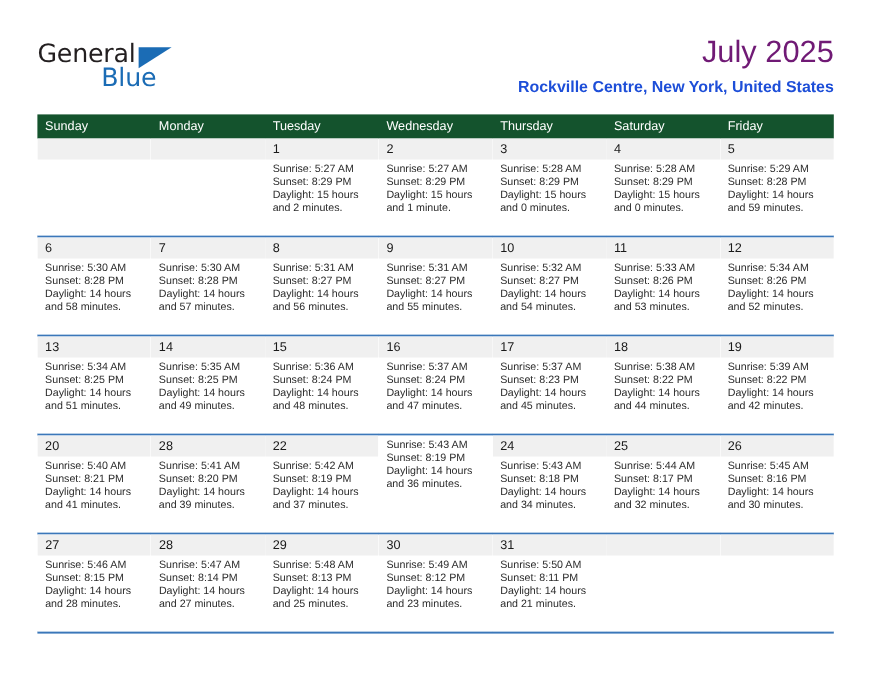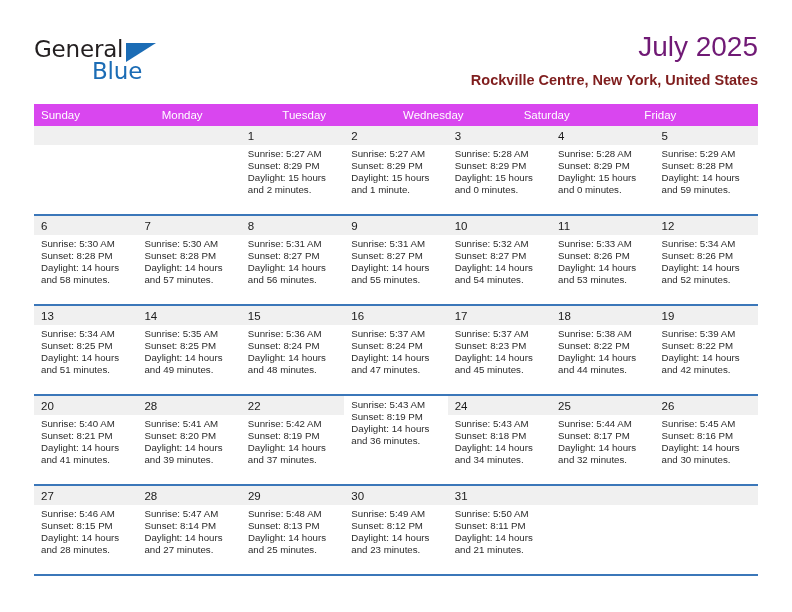--- a/index.html
+++ b/index.html
@@ -72,35 +72,35 @@
   .cal-title {
     font-size: 28px;
     color: #701a75;
     line-height: 34px;
     white-space: nowrap;
   }
   .cal-subtitle {
     margin-top: 7px;
     font-size: 14.5px;
     font-weight: bold;
-    color: #7f1d1d;
+    color: #1d4ed8;
     line-height: 18px;
     white-space: nowrap;
   }
 
   
   .calendar {
     position: absolute;
     left: 34px;
     top: 104px;
     width: 724px;
   }
   .weekdays {
     display: flex;
-    background: #d946ef;
+    background: #14532d;
     height: 22px;
   }
   .weekday {
     flex: 1 1 0;
     color: #ffffff;
     font-size: 11.5px;
     line-height: 22px;
     padding-left: 7px;
     box-sizing: border-box;
     overflow: hidden;
@@ -166,20 +166,21 @@
 
   </div>
 
   <div class="calendar">
 
     <div class="weekdays">
       <div class="weekday">Sunday</div>
       <div class="weekday">Monday</div>
       <div class="weekday">Tuesday</div>
       <div class="weekday">Wednesday</div>
+      <div class="weekday">Thursday</div>
       <div class="weekday">Saturday</div>
       <div class="weekday">Friday</div>
     </div>
 
     <div class="week">
       <div class="day empty">
         <div class="day-num-band"><span class="day-num"></span></div>
         <div class="day-info">
           <div></div>
           <div></div>

